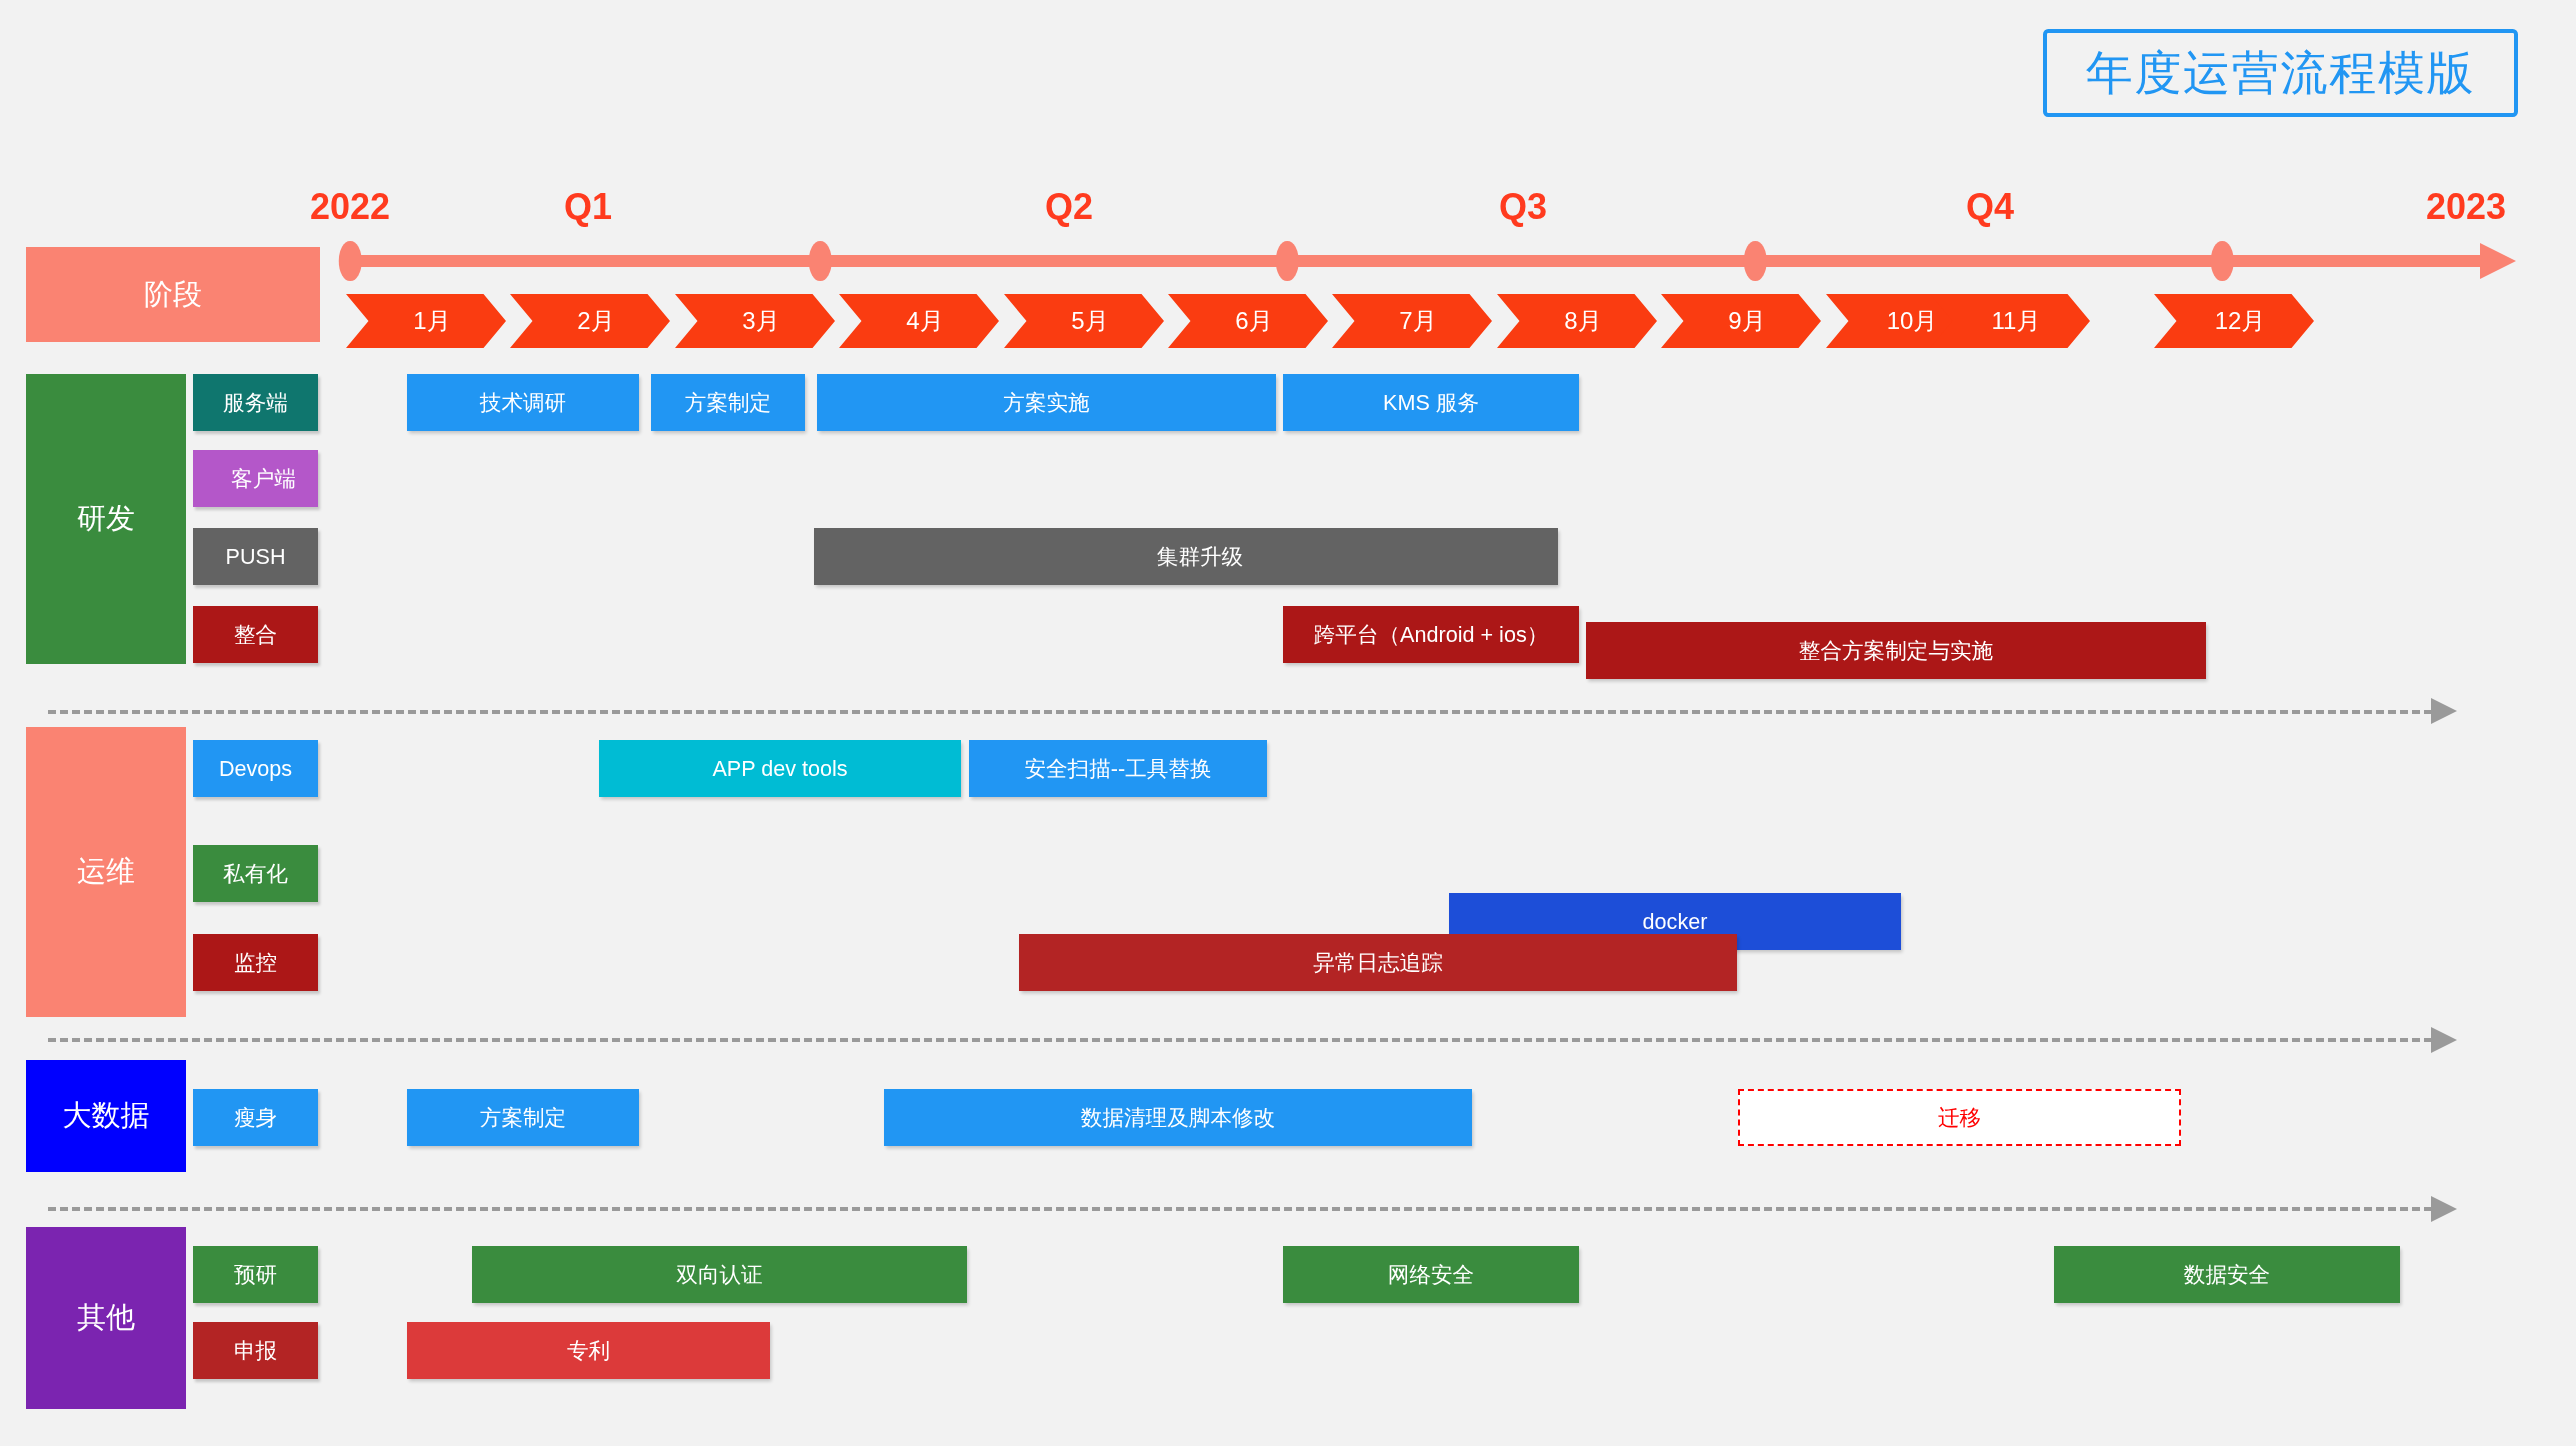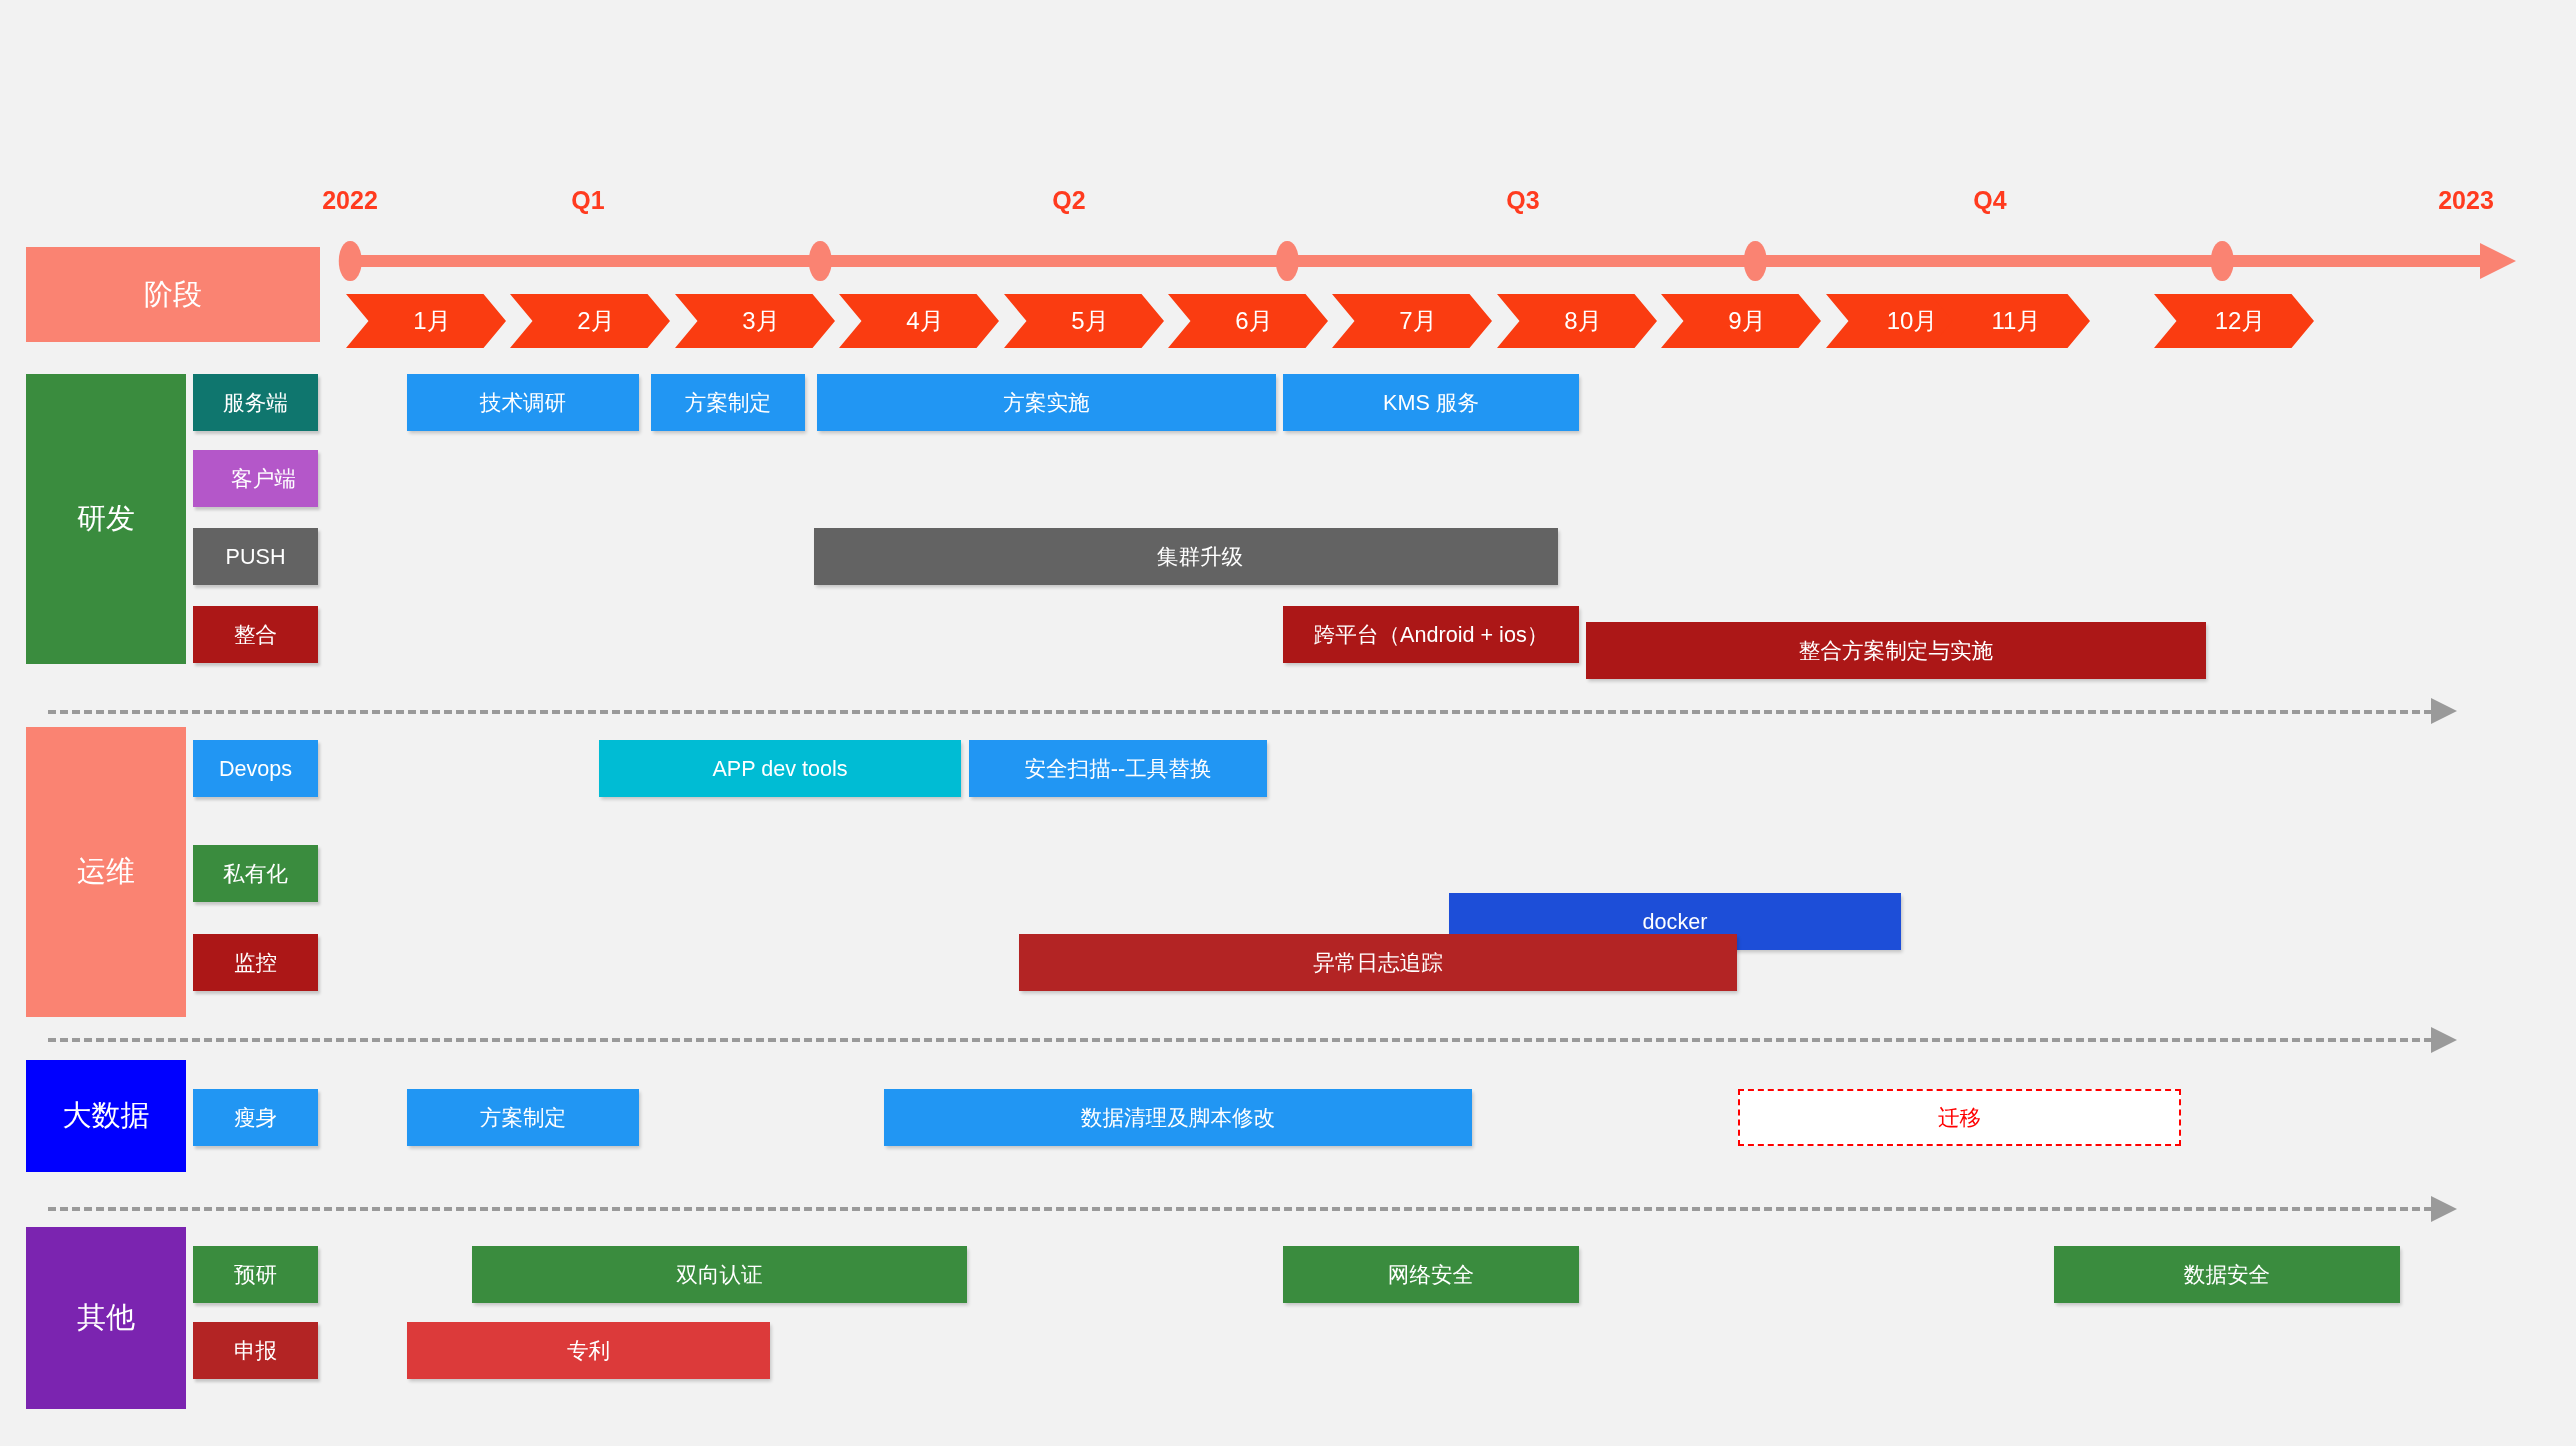--- a/index.html
+++ b/index.html
@@ -18,21 +18,21 @@
     width:467px;height:80px;
     border:4.3px solid #2196f3;
     border-radius:5.2px;
     display:flex;align-items:center;justify-content:center;
     color:#2196f3;font-size:47px;letter-spacing:1.7px;
     background:transparent;
   }
 
   
   .year-label,.q-label{
-    position:absolute;color:#ff3b1f;font-weight:bold;font-size:25px;
+    position:absolute;color:#ff3b1f;font-weight:bold;font-size:36px;
     text-align:right;white-space:nowrap;transform:translateX(-50%);
   }
   #tl-line{
     position:absolute;left:346px;top:255px;height:12px;
     width:2137px;background:#fa8372;
   }
   #tl-arrow{
     position:absolute;left:2480px;top:243px;
     width:0;height:0;border-left:36px solid #fa8372;
     border-top:18px solid transparent;border-bottom:18px solid transparent;
@@ -82,20 +82,21 @@
     position:absolute;width:0;height:0;
     border-left:26px solid #9a9a9a;
     border-top:13px solid transparent;border-bottom:13px solid transparent;
   }
 </style>
 </head>
 <body>
 
 <div class="canvas">
 
+  <div id="title-box">年度运营流程模版</div>
 
   <div class="year-label" id="year-start" style="left:350px;top:186px;">2022</div>
   <div class="year-label" id="year-end" style="left:2466px;top:186px;">2023</div>
 
   <div id="quarter-labels">
       <div class="q-label" style="left: 588px; top: 186px;">Q1</div>
       <div class="q-label" style="left: 1069px; top: 186px;">Q2</div>
       <div class="q-label" style="left: 1523px; top: 186px;">Q3</div>
       <div class="q-label" style="left: 1990px; top: 186px;">Q4</div>
     </div>

